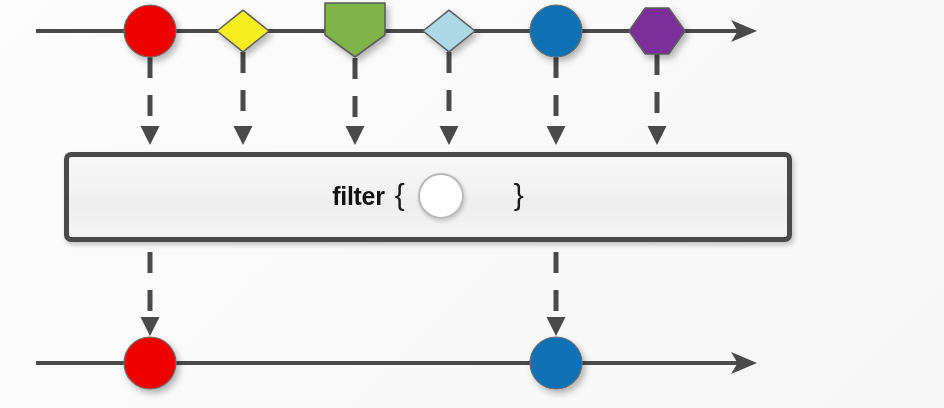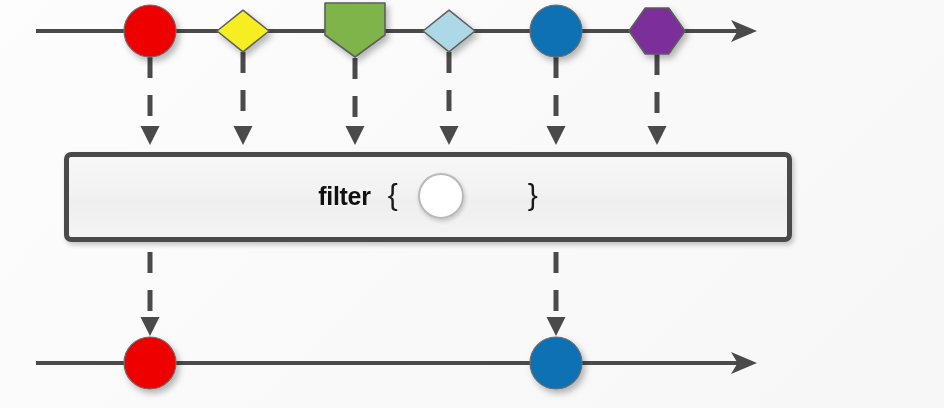--- a/index.html
+++ b/index.html
@@ -33,21 +33,21 @@
     background: linear-gradient(to bottom, #f7f7f7 0%, #f2f2f2 45%, #eeeeee 55%, #f4f4f4 100%);
     box-shadow: 2px 3px 5px rgba(0,0,0,0.22);
     display: flex;
     align-items: center;
     justify-content: center;
   }
   .op-inner {
     display: flex;
     align-items: center;
     justify-content: center;
-    gap: 12px;
+    gap: 5px;
     transform: translateY(-1px);
   }
   .op-name {
     font-family: "Liberation Sans", sans-serif;
     font-weight: bold;
     font-size: 25px;
     color: #111111;
     letter-spacing: -0.3px;
     text-shadow: 0 1px 0 rgba(255,255,255,0.7);
   }

